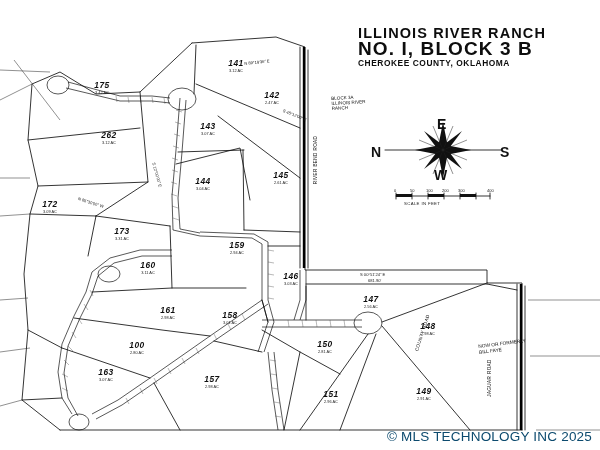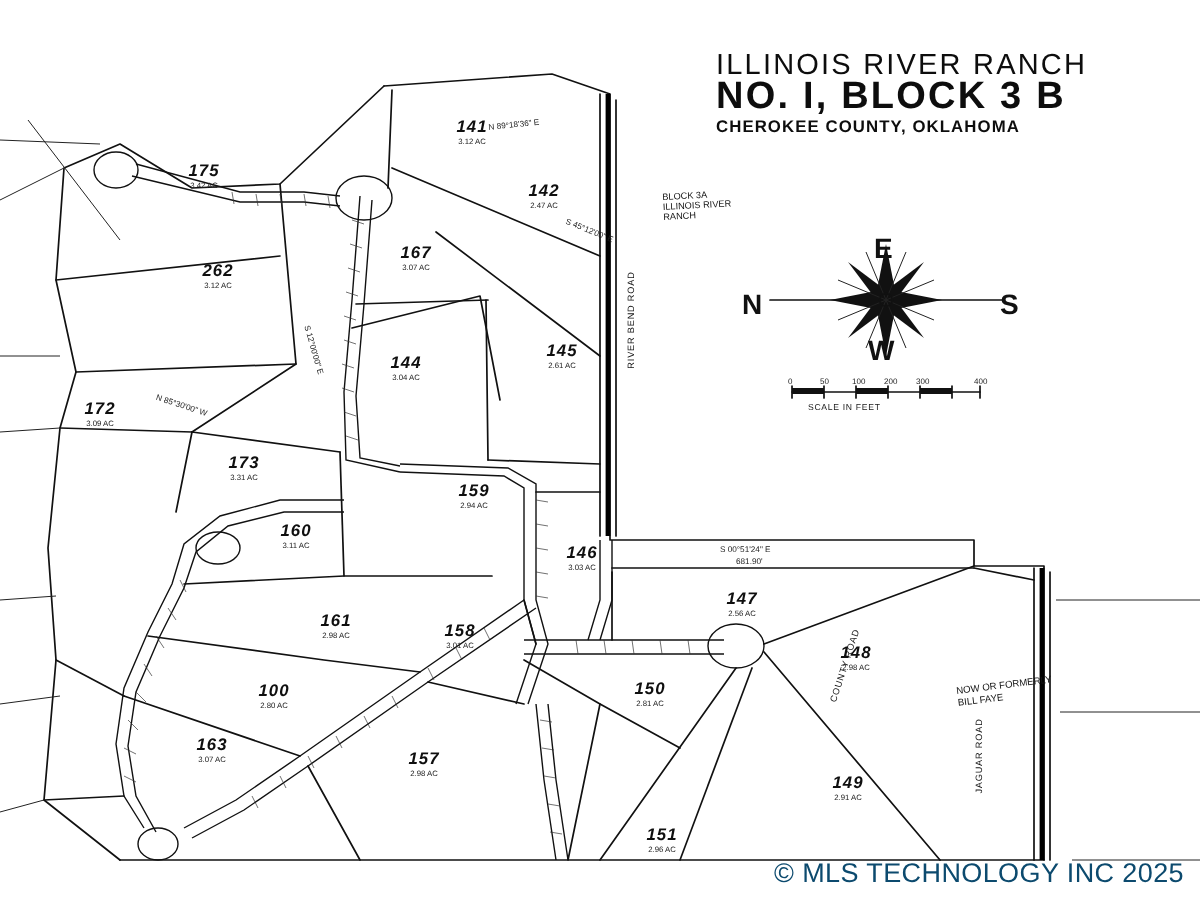--- a/index.html
+++ b/index.html
@@ -24,21 +24,21 @@
   }
   .title-block {
     position: absolute;
     left: 358px;
     top: 26px;
     width: 200px;
     color: #0d0d0d;
   }
   .title-line1 {
     font-size: 14.5px;
-    font-weight: normal;
+    font-weight: bold;
     letter-spacing: 1.1px;
     line-height: 15px;
     white-space: nowrap;
   }
   .title-line2 {
     font-size: 19px;
     font-weight: bold;
     letter-spacing: 1.1px;
     line-height: 15px;
     white-space: nowrap;
@@ -364,21 +364,21 @@
   <div id="lot-layer">
       <div class="lot" style="left: 236px; top: 66px;">
         <div class="lot-num">141</div>
         <div class="lot-acre">3.12 AC</div>
       </div>
       <div class="lot" style="left: 272px; top: 98px;">
         <div class="lot-num">142</div>
         <div class="lot-acre">2.47 AC</div>
       </div>
       <div class="lot" style="left: 208px; top: 129px;">
-        <div class="lot-num">167</div>
+        <div class="lot-num">143</div>
         <div class="lot-acre">3.07 AC</div>
       </div>
       <div class="lot" style="left: 203px; top: 184px;">
         <div class="lot-num">144</div>
         <div class="lot-acre">3.04 AC</div>
       </div>
       <div class="lot" style="left: 281px; top: 178px;">
         <div class="lot-num">145</div>
         <div class="lot-acre">2.61 AC</div>
       </div>
@@ -395,21 +395,21 @@
         <div class="lot-acre">2.98 AC</div>
       </div>
       <div class="lot" style="left: 424px; top: 394px;">
         <div class="lot-num">149</div>
         <div class="lot-acre">2.91 AC</div>
       </div>
       <div class="lot" style="left: 325px; top: 347px;">
         <div class="lot-num">150</div>
         <div class="lot-acre">2.81 AC</div>
       </div>
-      <div class="lot" style="left: 331px; top: 397px; margin-top: 23px;">
+      <div class="lot" style="left: 331px; top: 397px;">
         <div class="lot-num">151</div>
         <div class="lot-acre">2.96 AC</div>
       </div>
       <div class="lot" style="left: 212px; top: 382px;">
         <div class="lot-num">157</div>
         <div class="lot-acre">2.98 AC</div>
       </div>
       <div class="lot" style="left: 230px; top: 318px;">
         <div class="lot-num">158</div>
         <div class="lot-acre">3.01 AC</div>

